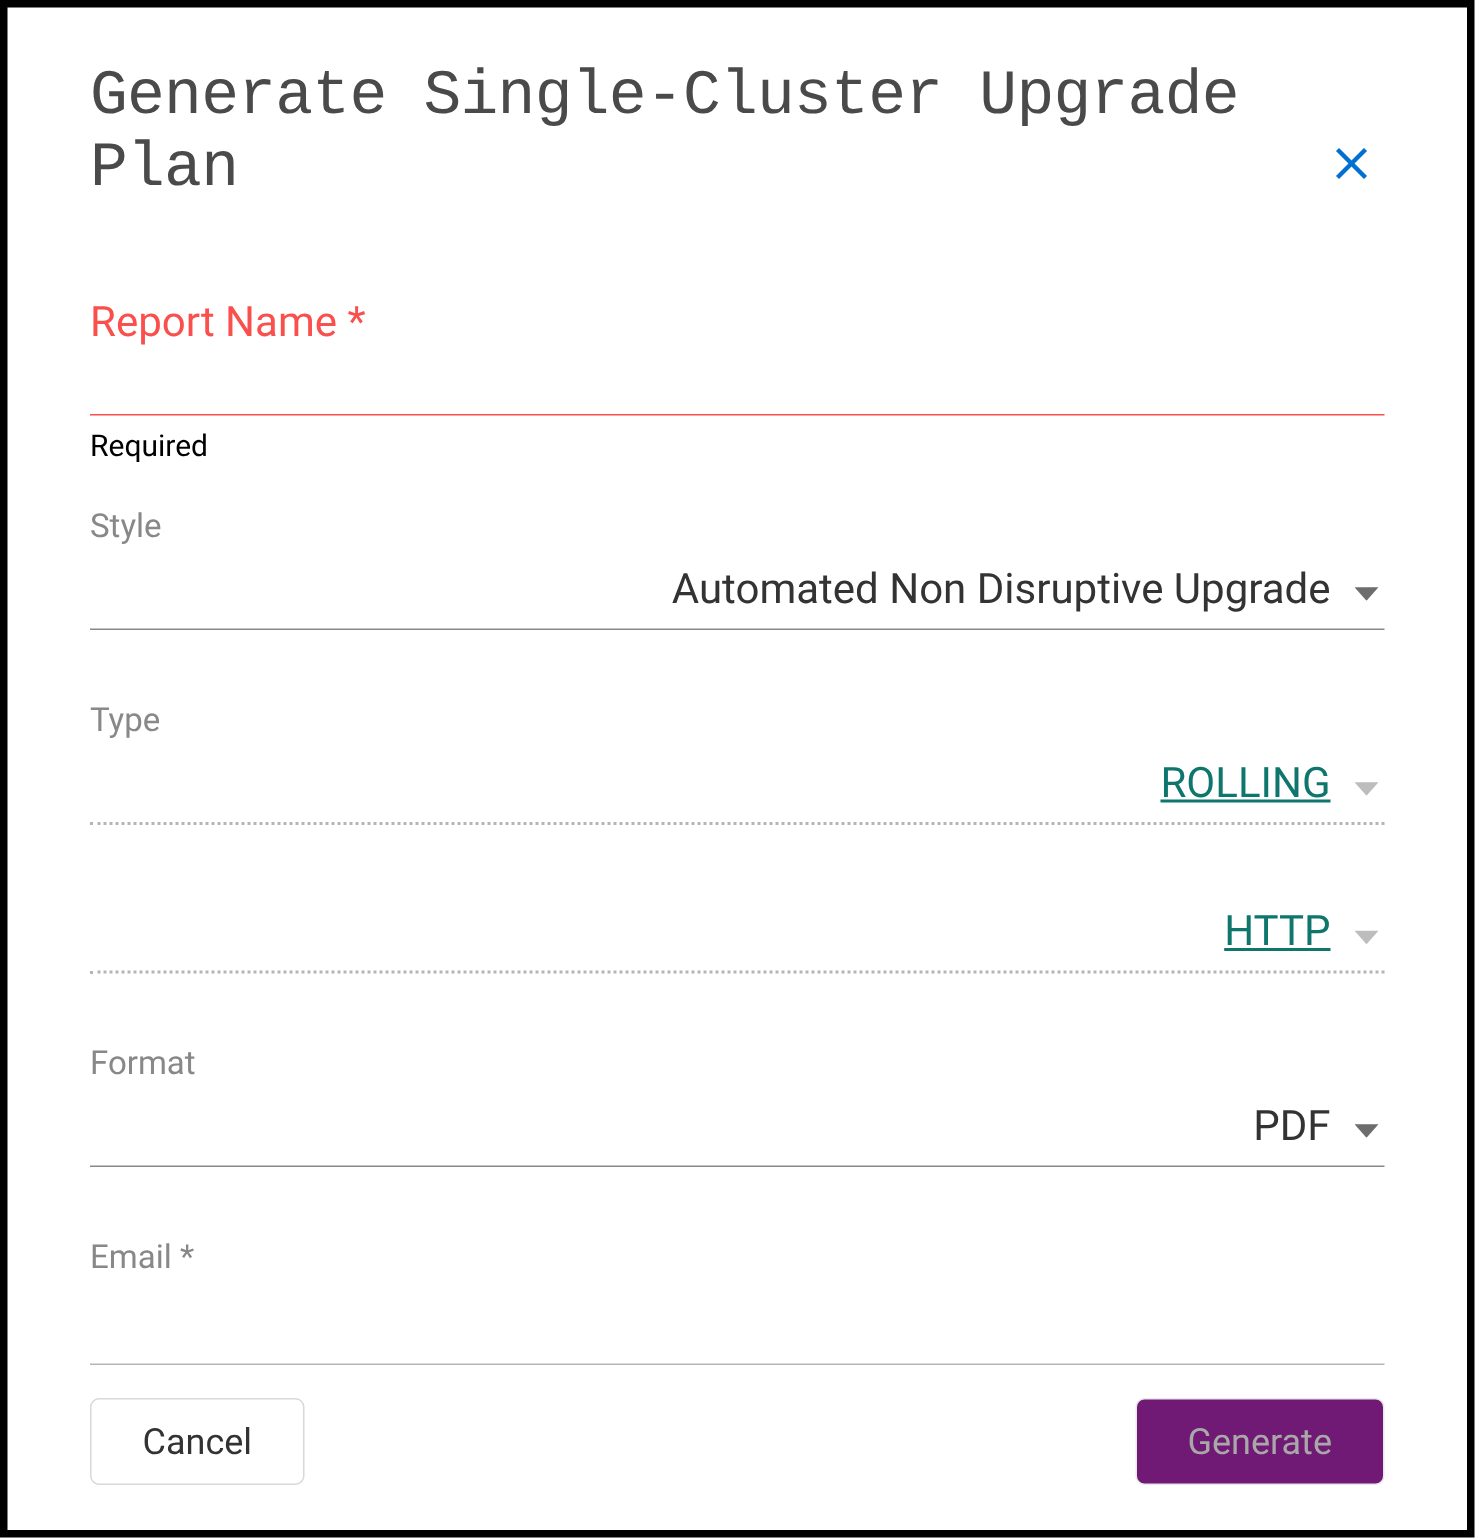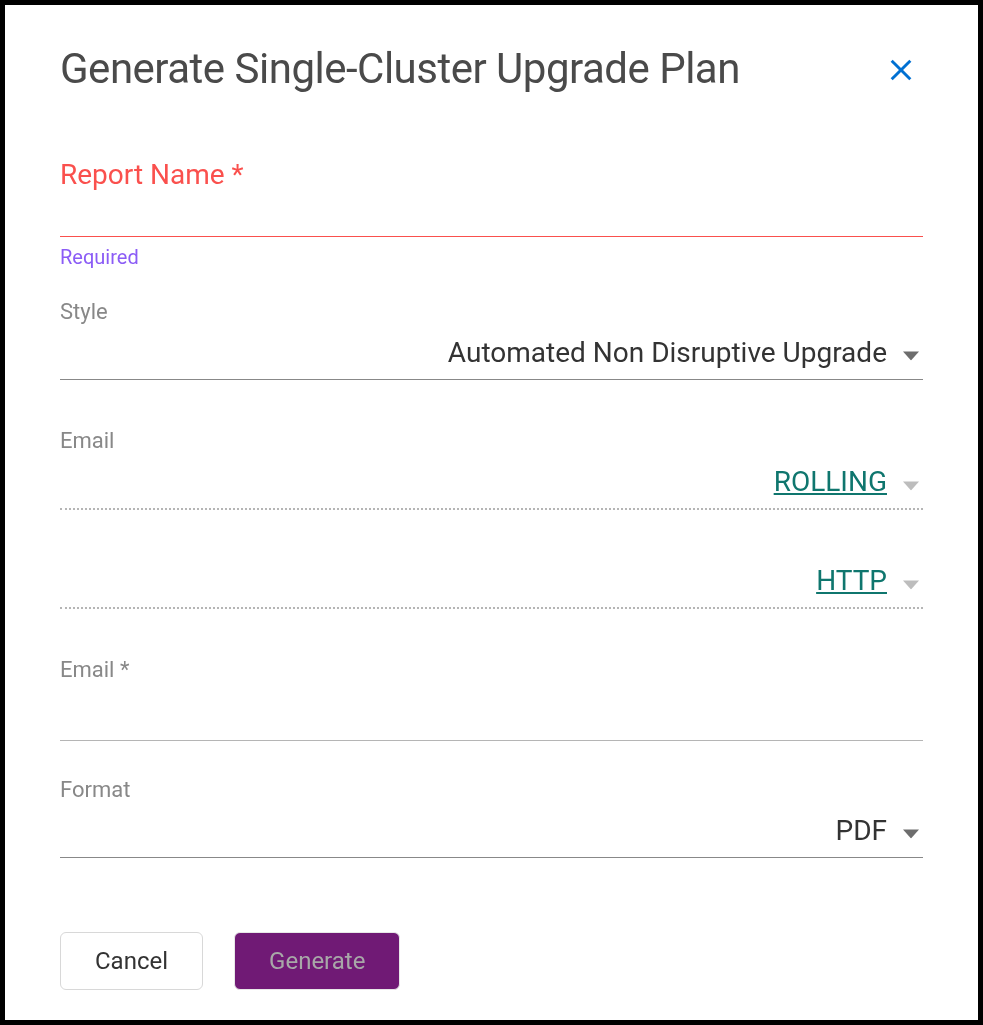--- a/index.html
+++ b/index.html
@@ -19,22 +19,23 @@
       border: 5px solid #000;
       background: #fff;
       padding: 35px 55px 30px 55px;
       position: relative;
       display: flex;
       flex-direction: column;
     }
     .dialog-header {
       display: flex;
       justify-content: space-between;
-      align-items: center;
+      align-items: flex-end;
       margin-bottom: 70px;
+      font-family: Liberation Mono, monospace;
     }
     .dialog-title {
       font-size: 42px;
       font-weight: 400;
       color: #4a4a4a;
       letter-spacing: -0.5px;
     }
     .close-button {
       cursor: pointer;
       color: #0070d2;
@@ -76,21 +77,21 @@
       border: none;
       border-bottom: 1.5px solid #fa504d;
       font-size: 28px;
       color: #333;
       padding: 30px 0 8px 0;
       outline: none;
       background: transparent;
     }
     .helper-text-error {
       font-size: 20px;
-      color: #8b5cf6;
+      color: #000000;
       margin-top: 8px;
     }
     .select-wrapper {
       position: relative;
       width: 100%;
     }
     .select-value {
       width: 100%;
       border: none;
       border-bottom: 1.5px solid #888;
@@ -139,21 +140,21 @@
       border: none;
       border-bottom: 1.5px solid #b5b5b5;
       font-size: 28px;
       color: #333;
       padding: 8px 0 12px 0;
       outline: none;
       background: transparent;
     }
     .dialog-footer {
       display: flex;
-      justify-content: flex-start;
+      justify-content: space-between;
       gap: 31px;
       margin-top: auto;
     }
     .btn {
       font-size: 24px;
       padding: 14px 34px;
       border-radius: 6px;
       cursor: pointer;
       font-family: inherit;
     }
@@ -202,63 +203,63 @@
         </div>
         <span class="chevron-icon">
           <svg viewBox="0 0 16 10">
               <polygon points="0,1 16,1 8,10"></polygon>
             </svg>
         </span>
       </div>
     </div>
 
     <div class="field-row field-group-normal">
-      <span class="field-label">Email</span>
+      <span class="field-label">Type</span>
       <div class="select-wrapper">
         <div class="select-value disabled">
           <span>ROLLING</span>
         </div>
         <span class="chevron-icon disabled">
           <svg viewBox="0 0 16 10">
               <polygon points="0,1 16,1 8,10"></polygon>
             </svg>
         </span>
       </div>
     </div>
 
     <div class="field-row field-group-normal">
       <div class="select-wrapper">
         <div class="select-value disabled">
           <span>HTTP</span>
         </div>
         <span class="chevron-icon disabled">
+          <svg viewBox="0 0 16 10">
+              <polygon points="0,1 16,1 8,10"></polygon>
+            </svg>
+        </span>
+      </div>
+    </div>
+
+    <div class="field-row field-group-normal">
+      <span class="field-label">Format</span>
+      <div class="select-wrapper">
+        <div class="select-value">
+          <span>PDF</span>
+        </div>
+        <span class="chevron-icon">
           <svg viewBox="0 0 16 10">
               <polygon points="0,1 16,1 8,10"></polygon>
             </svg>
         </span>
       </div>
     </div>
 
     <div class="field-row email-field">
       <span class="field-label">Email *</span>
       <input type="text" class="email-input" value="" style="">
-    </div>
-
-    <div class="field-row field-group-normal">
-      <span class="field-label">Format</span>
-      <div class="select-wrapper">
-        <div class="select-value">
-          <span>PDF</span>
-        </div>
-        <span class="chevron-icon">
-          <svg viewBox="0 0 16 10">
-              <polygon points="0,1 16,1 8,10"></polygon>
-            </svg>
-        </span>
-      </div>
     </div>
 
   </div>
 
   <div class="dialog-footer">
     <button class="btn btn-cancel">Cancel</button>
     <button class="btn btn-generate">Generate</button>
   </div>
 
 </div>

